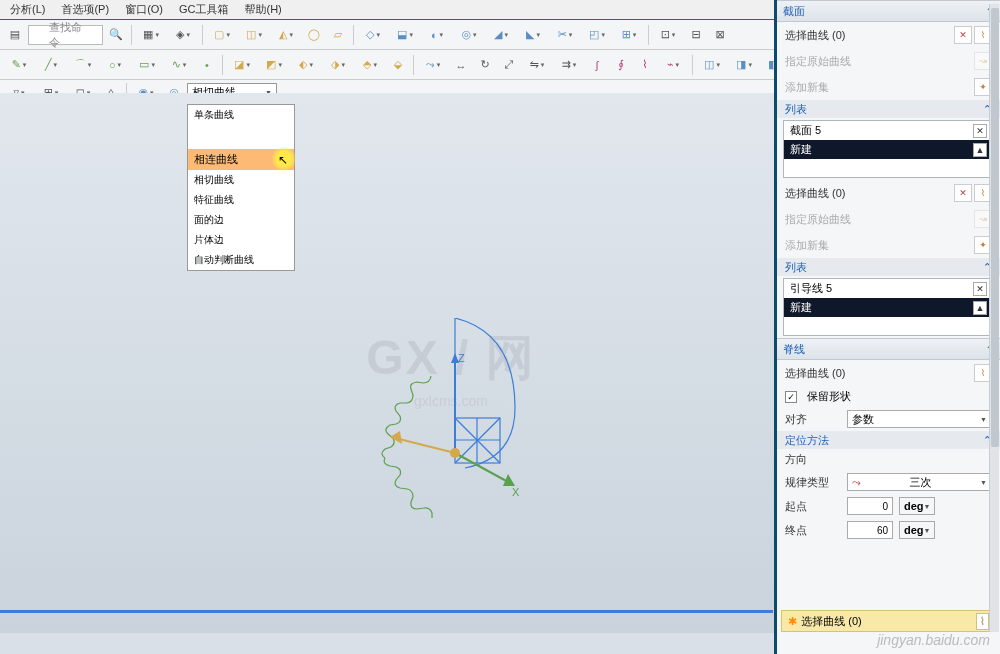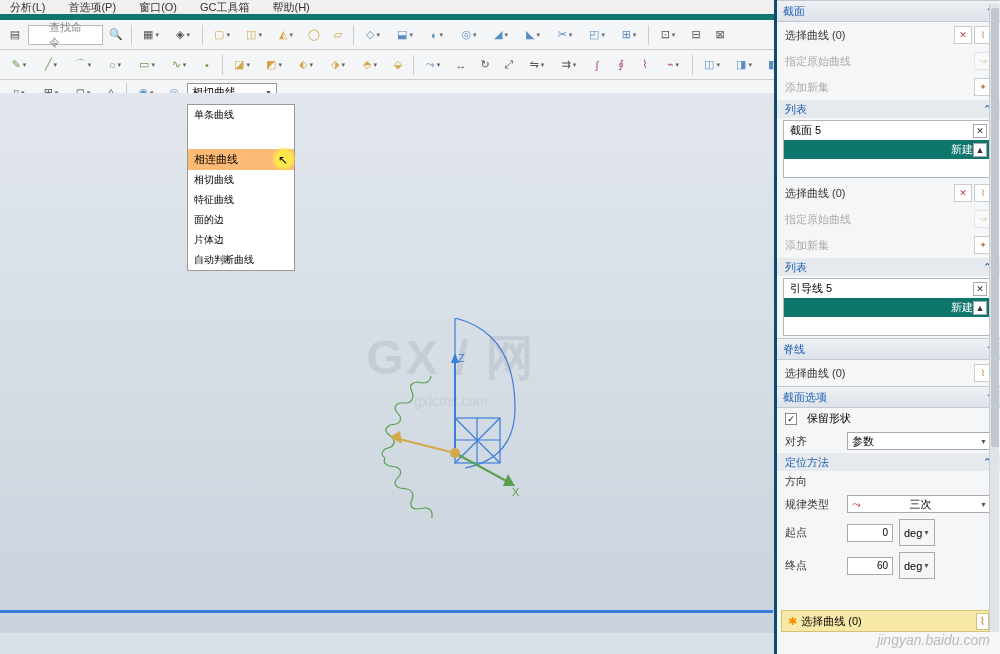--- a/index.html
+++ b/index.html
@@ -1,18 +1,18 @@
 <!DOCTYPE html>
 <html><head>
 <meta charset="utf-8">
 <style>
 * { box-sizing: border-box; margin: 0; padding: 0; font-family: "Microsoft YaHei", SimSun, sans-serif; font-size: 11px; }
 body { width: 1000px; height: 654px; background: #d9e0e8; overflow: hidden; position: relative; }
 
-.menubar { height: 20px; background: #f0f0f0; border-bottom: 6px solid #0f766e; display: flex; align-items: center; padding-left: 4px; gap: 11px; }
+.menubar { height: 20px; background: #f0f0f0; border-bottom: 1px solid #0f766e; display: flex; align-items: center; padding-left: 4px; gap: 4px; }
 .menubar span { padding: 2px 6px; cursor: default; color: #333; }
 
 .toolbar-row { height: 30px; background: #f4f5f7; border-bottom: 1px solid #ccc; display: flex; align-items: center; padding: 0 4px; gap: 2px; }
 .tb-icon { width: 22px; height: 22px; display: inline-flex; align-items: center; justify-content: center; border: 1px solid transparent; border-radius: 2px; cursor: pointer; color: #555; }
 .tb-icon.dd { width: 30px; }
 .tb-icon.dd::after { content: "▾"; font-size: 7px; margin-left: 2px; color: #666; }
 .tb-sep { width: 1px; height: 20px; background: #ccc; margin: 0 2px; }
 .tb-search { width: 75px; height: 20px; border: 1px solid #bbb; padding: 0 20px; color: #888; background: #fff; display: flex; align-items: center; }
 
 .curve-combo { position: relative; width: 90px; height: 20px; border: 1px solid #999; background: #fff; display: flex; align-items: center; justify-content: space-between; padding: 0 4px; font-size: 10px; }
@@ -32,30 +32,30 @@
 .side-panel { position: absolute; right: 0; top: 0; width: 226px; height: 654px; background: #f5f6f8; border-left: 3px solid #0c4a6e; overflow: hidden; }
 .panel-section-header { height: 22px; background: linear-gradient(#eef1f5,#dde3ea); border-top: 1px solid #c2c8d0; border-bottom: 1px solid #c2c8d0; display: flex; align-items: center; justify-content: space-between; padding: 0 6px; color: #1a5fb4; font-weight: 500; }
 .panel-section-header .chev { color: #1a5fb4; font-size: 10px; }
 .panel-row { padding: 4px 8px; display: flex; align-items: center; justify-content: space-between; font-size: 11px; color: #333; }
 .panel-row.muted { color: #aaa; }
 .panel-row .icons { display: flex; gap: 2px; }
 .panel-row .icons span { width: 18px; height: 18px; border: 1px solid #ccc; display: inline-flex; align-items: center; justify-content: center; font-size: 9px; background: #fff; color: #c08040; }
 .sub-header { height: 18px; background: #e6eaef; display: flex; align-items: center; justify-content: space-between; padding: 0 8px; color: #1a5fb4; font-size: 10px; }
 .list-box { margin: 2px 6px; border: 1px solid #b0b6be; background: #fff; height: 58px; overflow: hidden; }
 .list-item { padding: 2px 6px; font-size: 10px; display: flex; justify-content: space-between; align-items: center; }
-.list-item.sel { background: #0f766e; color: #fff; justify-content: flex-end; }
+.list-item.sel { background: #0f172a; color: #fff; }
 .list-close { width: 14px; height: 14px; background: #fff; border: 1px solid #aaa; display: inline-flex; align-items: center; justify-content: center; font-size: 9px; color: #333; }
 .list-item.sel .list-close { color: #333; }
 
 .param-row { display: flex; align-items: center; padding: 3px 8px; font-size: 11px; gap: 6px; }
 .param-label { flex: 0 0 56px; color: #333; }
 .param-select { flex: 1; height: 18px; border: 1px solid #aaa; background: #fff; display: flex; align-items: center; justify-content: space-between; padding: 0 4px; font-size: 10px; }
 .param-select::after { content: "▼"; font-size: 7px; color: #555; }
 .param-num { width: 46px; height: 18px; border: 1px solid #aaa; text-align: right; padding: 0 4px; font-size: 10px; }
-.param-unit { width: 36px; height: 27px; border: 1px solid #aaa; padding: 4px 4px; font-size: 10px; display: flex; align-items: center; justify-content: space-between; }
+.param-unit { width: 36px; height: 18px; border: 1px solid #aaa; padding: 4px 4px; font-size: 10px; display: flex; align-items: center; justify-content: space-between; font-weight: bold; }
 .param-unit::after { content: "▼"; font-size: 7px; color: #555; }
 .chk { width: 12px; height: 12px; border: 1px solid #888; display: inline-flex; align-items: center; justify-content: center; font-size: 9px; margin-right: 4px; background: #fff; }
 
 .yellow-bar { position: absolute; bottom: 22px; left: 0; right: 0; margin: 0 4px; height: 22px; background: #f8e9a9; border: 1px solid #d4c278; display: flex; align-items: center; padding: 0 6px; justify-content: space-between; font-size: 11px; }
 .orange-dot { color: #ff8c00; margin-right: 4px; }
 
 .bottom-toolbar { position: absolute; bottom: 20px; left: 0; width: 773px; height: 3px; background: #3b7dd8; }
 .title-dark { position: absolute; top: 0; left: 774px; right: 0; height: 4px; background: #0a2340; }
 
 svg.gear-scene { position: absolute; left: 350px; top: 225px; }
@@ -285,24 +285,20 @@
     <span>脊线</span>
       <span class="chev">⌃</span>
   </div>
   <div class="panel-row">
     <span>选择曲线 (0)</span>
     <span class="icons">
         <span>⌇</span>
       </span>
   </div>
 
-  <div class="panel-section-header">
-    <span>截面选项</span>
-      <span class="chev">⌃</span>
-  </div>
   <div class="param-row">
     <span class="chk">✓</span>
     <span>保留形状</span>
   </div>
   <div class="param-row">
     <span class="param-label">对齐</span>
     <div class="param-select">
         <span>参数</span>
       </div>
   </div>

